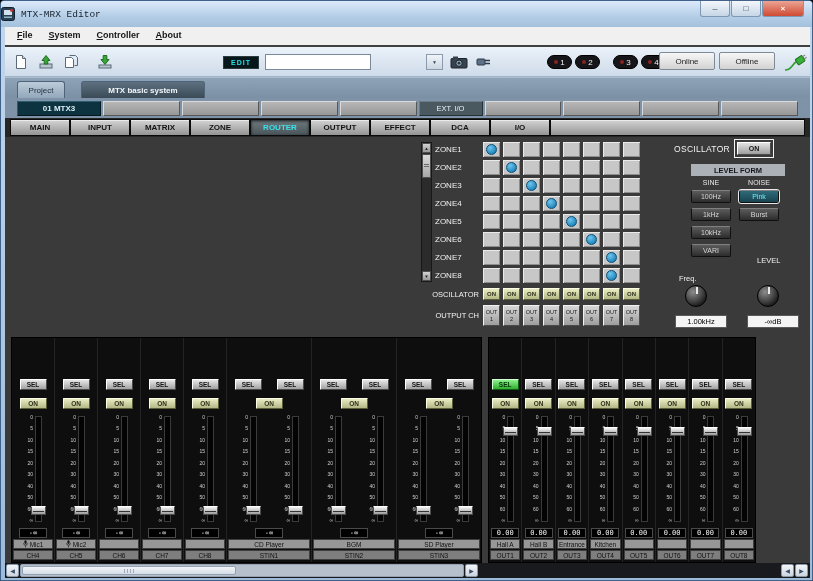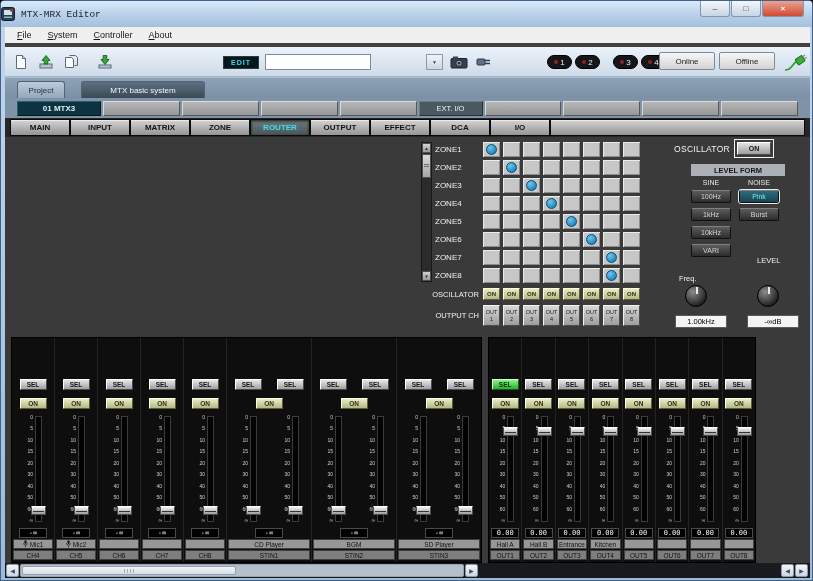--- a/index.html
+++ b/index.html
@@ -10,21 +10,21 @@
   .titlebar { position:absolute; left:0; top:0; width:100%; height:26px; display:flex; align-items:center; padding-left:0; background:linear-gradient(#dceafa,#b4cde6 60%,#a3c1dd);font-family:Liberation Mono, monospace; }
   .app-icon { width:14px; height:14px; margin-right:6px; display:inline-flex; }
   .title { font-size:9.5px; color:#17222e; }
   .winbtns { position:absolute; right:8px; top:0; display:flex; }
   .winbtn { width:30px; height:16px; display:flex; align-items:center; justify-content:center; font-size:8px; color:#243446; background:linear-gradient(#f3f7fb,#c6d6e6); border:1px solid #7e97b2; border-top:none; border-radius:0 0 3px 3px; margin-left:1px; }
   .winbtn.close { width:42px; background:linear-gradient(#eda globe,#d25a42); background:linear-gradient(#eba494,#cf4a33); color:#fff; font-weight:bold; }
 
   
   .content { position:absolute; left:4px; top:26px; width:805px; height:551px; background:#f0f0f0; }
 
-  .menubar { position:absolute; left:0; top:0; width:805px; height:20px; background:#f0f0f0; display:flex; align-items:flex-start; padding-left:4px; border-bottom:4px solid #404040; }
+  .menubar { position:absolute; left:0; top:0; width:805px; height:20px; background:#f0f0f0; display:flex; align-items:flex-start; padding-left:4px; border-bottom:2px solid #404040;font-weight:bold; }
   .menu-item { display:inline-block; padding:3px 8px; font-size:9px; color:#161616; }
   .menu-item::first-letter { text-decoration:underline; }
 
   .toolbar { position:absolute; left:0; top:20px; width:805px; height:30px; background:linear-gradient(#ebf2fa,#cedbe9); border-bottom:1px solid #a2b5c9; }
   .tbtn { position:absolute; top:3px; width:24px; height:24px; display:flex; align-items:center; justify-content:center; border-radius:2px; }
   .edit-badge { position:absolute; left:218px; top:9px; width:36px; height:13px; background:#06171c; color:#27e2e8; font-size:7px; font-weight:bold; letter-spacing:1px; display:flex; align-items:center; justify-content:center; border:1px solid #2a3a40; }
   .combo { position:absolute; left:260px; top:7px; width:106px; height:16px; border:1px solid #7a8a9a; background:#fff; font-size:9px; padding:0 3px; }
   .small-btn.dd { position:absolute; left:421px; top:7px; width:17px; height:16px; background:linear-gradient(#f0f4f8,#ccd7e3); border:1px solid #8a9aac; font-size:5px; display:flex; align-items:center; justify-content:center; color:#39495d; }
   .tbtn.cam { left:442px; top:4px; width:23px; height:22px; }
   .tbtn.lnk { left:467px; top:4px; width:23px; height:22px; }
@@ -32,21 +32,21 @@
   .chip { width:25px; height:14px; background:#15151a; border:1px solid #000; border-radius:7px; display:flex; align-items:center; justify-content:center; gap:2px; color:#f2f2f2; font-size:8px; }
   .led { width:4px; height:4px; border-radius:50%; background:#8a2420; }
   .push-btn { position:absolute; top:5px; width:56px; height:18px; background:linear-gradient(#f7f7f7,#d3d3d3); border:1px solid #7f8a97; border-radius:2px; display:flex; align-items:center; justify-content:center; font-size:8px; color:#222; }
   .push-btn.online { left:654px; } .push-btn.offline { left:714px; }
   .plug { position:absolute; left:779px; top:5px; width:24px; height:20px; }
 
   
   .tabstrip { position:absolute; left:0; top:50px; width:805px; height:21px; background:linear-gradient(#8ea3b7,#7b90a5); display:flex; align-items:flex-end; gap:16px; padding-left:12px; border-top:1px solid #a9bdce; }
   .stab { height:17px; display:flex; align-items:center; justify-content:center; font-size:8px; border:1px solid #4e6478; border-bottom:none; border-radius:3px 3px 0 0; padding:0 10px; }
   .stab.project { background:linear-gradient(#bccbd9,#92a8bb); color:#1d2d3d; min-width:48px; }
-  .stab.active { background:linear-gradient(#5e7080,#3a4a56); color:#f1f6fa; font-weight:normal; min-width:124px;margin-top:18px; }
+  .stab.active { background:linear-gradient(#5e7080,#3a4a56); color:#f1f6fa; font-weight:bold; min-width:124px;margin-top:18px; }
 
   
   .devicerow { position:absolute; left:0; top:71px; width:805px; height:20px; background:#7e93a8; display:flex; gap:2px; padding:2px 12px; align-items:center; }
   .slot { height:15px; flex:1; background:linear-gradient(#b7b7b7,#979797); border:1px solid; border-color:#dadada #565656 #565656 #dadada; display:flex; align-items:center; justify-content:center; }
   .slot.active { flex:0 0 84px; background:#0d3240; border-color:#2c5c6e #04181f #04181f #2c5c6e; color:#d9eef5; font-size:8px; font-weight:bold; }
   .slot.extio { flex:0 0 64px; background:#4a5960; border-color:#6d7c84 #243038 #243038 #6d7c84; color:#eaf2f6; font-size:7.5px; }
 
   
   .viewtabs { position:absolute; left:0; top:91px; width:805px; height:19px; background:#262626; display:flex; padding:1px 5px 0 5px; }
   .vtab { width:60px; height:17px; display:flex; align-items:center; justify-content:center; font-size:8px; font-weight:bold; color:#131313; background:linear-gradient(#d4d4d4,#949494); border:1px solid #0a0a0a; box-shadow:inset 0 1px 0 #ebebeb; }

